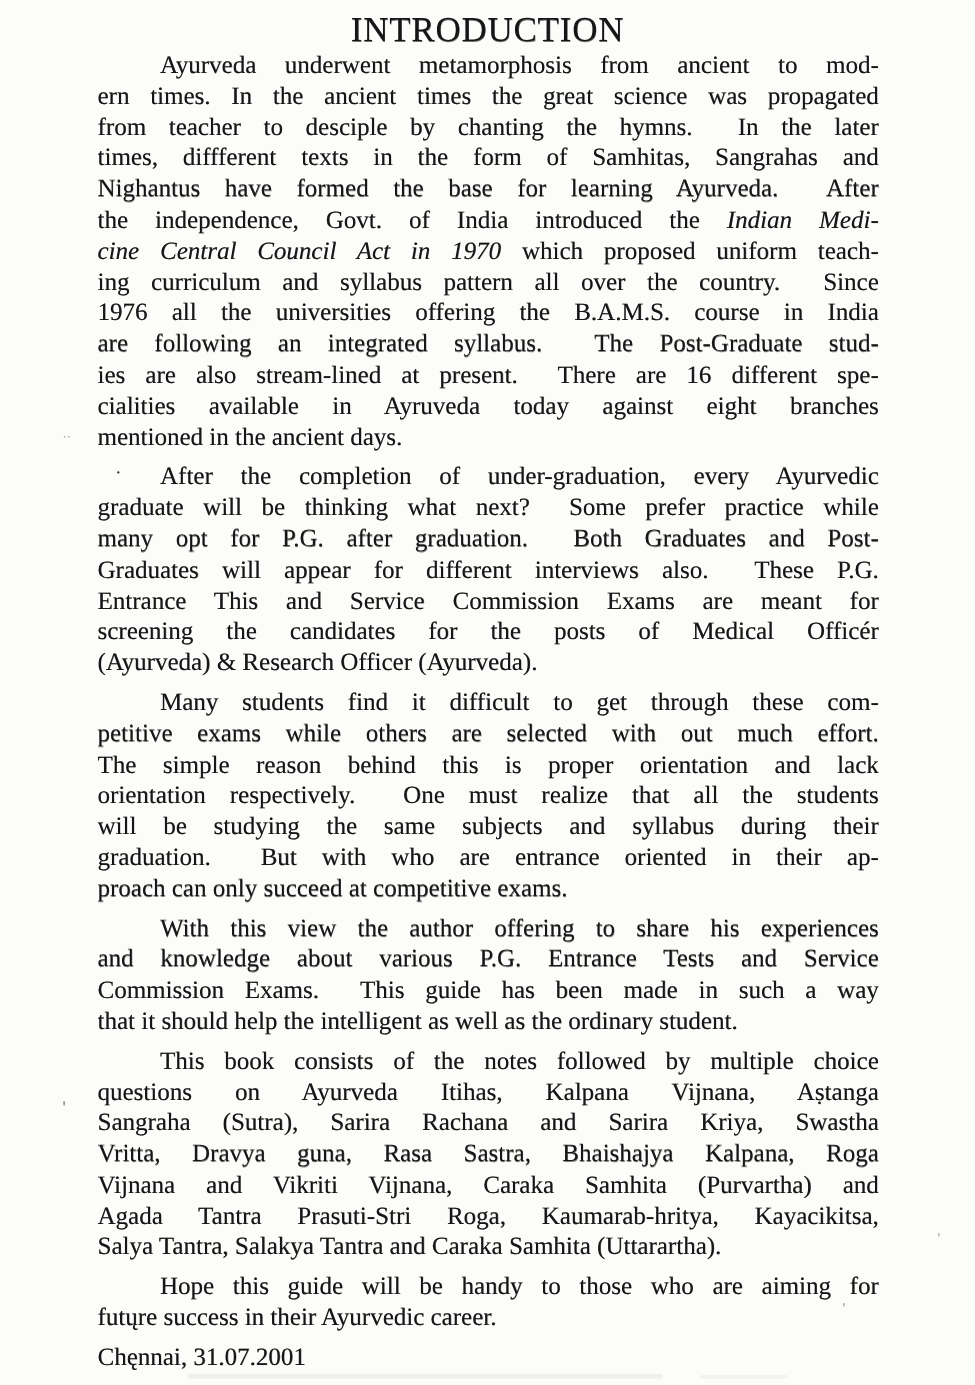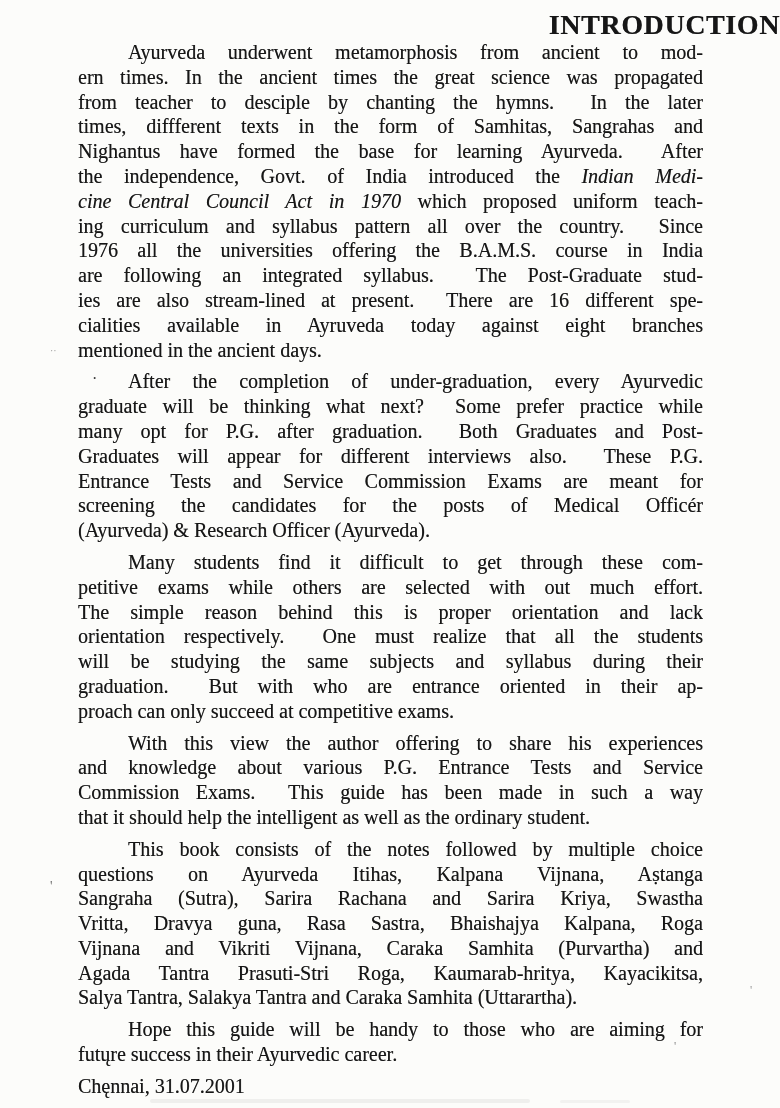--- a/index.html
+++ b/index.html
@@ -10,22 +10,22 @@
     overflow: hidden;
   }
   .page {
     position: relative;
     width: 780px; height: 1108px;
     background: var(--paper, #fcfcfa);
     color: var(--ink, #161616);
   }
   .title {
     position: absolute; top: 9px; left: 0; right: 0;
-    text-align: right;
-    font-size: 28px; font-weight: 700; letter-spacing: 0.6px;
+    text-align: center;
+    font-size: 28px; font-weight: 400; letter-spacing: 0.6px;
     text-shadow: 0.3px 0.3px 0.5px rgba(0,0,0,0.55);
   }
   .textcol {
     position: absolute; left: 78px; top: 40px; width: 625px;
     font-size: 20px; line-height: 24.8px;
     text-shadow: 0.25px 0.25px 0.5px rgba(0,0,0,0.5);
   }
   .para { margin: 0 0 7px 0; }
   .line {
     text-align: justify;
@@ -60,21 +60,21 @@
         <div class="line"><span>are following an integrated syllabus.  The Post-Graduate stud-</span></div>
         <div class="line"><span>ies are also stream-lined at present.  There are 16 different spe-</span></div>
         <div class="line"><span>cialities available in Ayruveda today against eight branches</span></div>
         <div class="line last"><span>mentioned in the ancient days.</span></div>
       </div>
       <div class="para">
         <div class="line first"><span>After the completion of under-graduation, every Ayurvedic</span></div>
         <div class="line"><span>graduate will be thinking what next?  Some prefer practice while</span></div>
         <div class="line"><span>many opt for P.G. after graduation.  Both Graduates and Post-</span></div>
         <div class="line"><span>Graduates will appear for different interviews also.  These P.G.</span></div>
-        <div class="line"><span>Entrance Tests and Service Commission Exams are meant for</span></div>
+        <div class="line"><span>Entrance This and Service Commission Exams are meant for</span></div>
         <div class="line"><span>screening the candidates for the posts of Medical Officér</span></div>
         <div class="line last"><span>(Ayurveda) &amp; Research Officer (Ayurveda).</span></div>
       </div>
       <div class="para">
         <div class="line first"><span>Many students find it difficult to get through these com-</span></div>
         <div class="line"><span>petitive exams while others are selected with out much effort.</span></div>
         <div class="line"><span>The simple reason behind this is proper orientation and lack</span></div>
         <div class="line"><span>orientation respectively.  One must realize that all the students</span></div>
         <div class="line"><span>will be studying the same subjects and syllabus during their</span></div>
         <div class="line"><span>graduation.  But with who are entrance oriented in their ap-</span></div>

